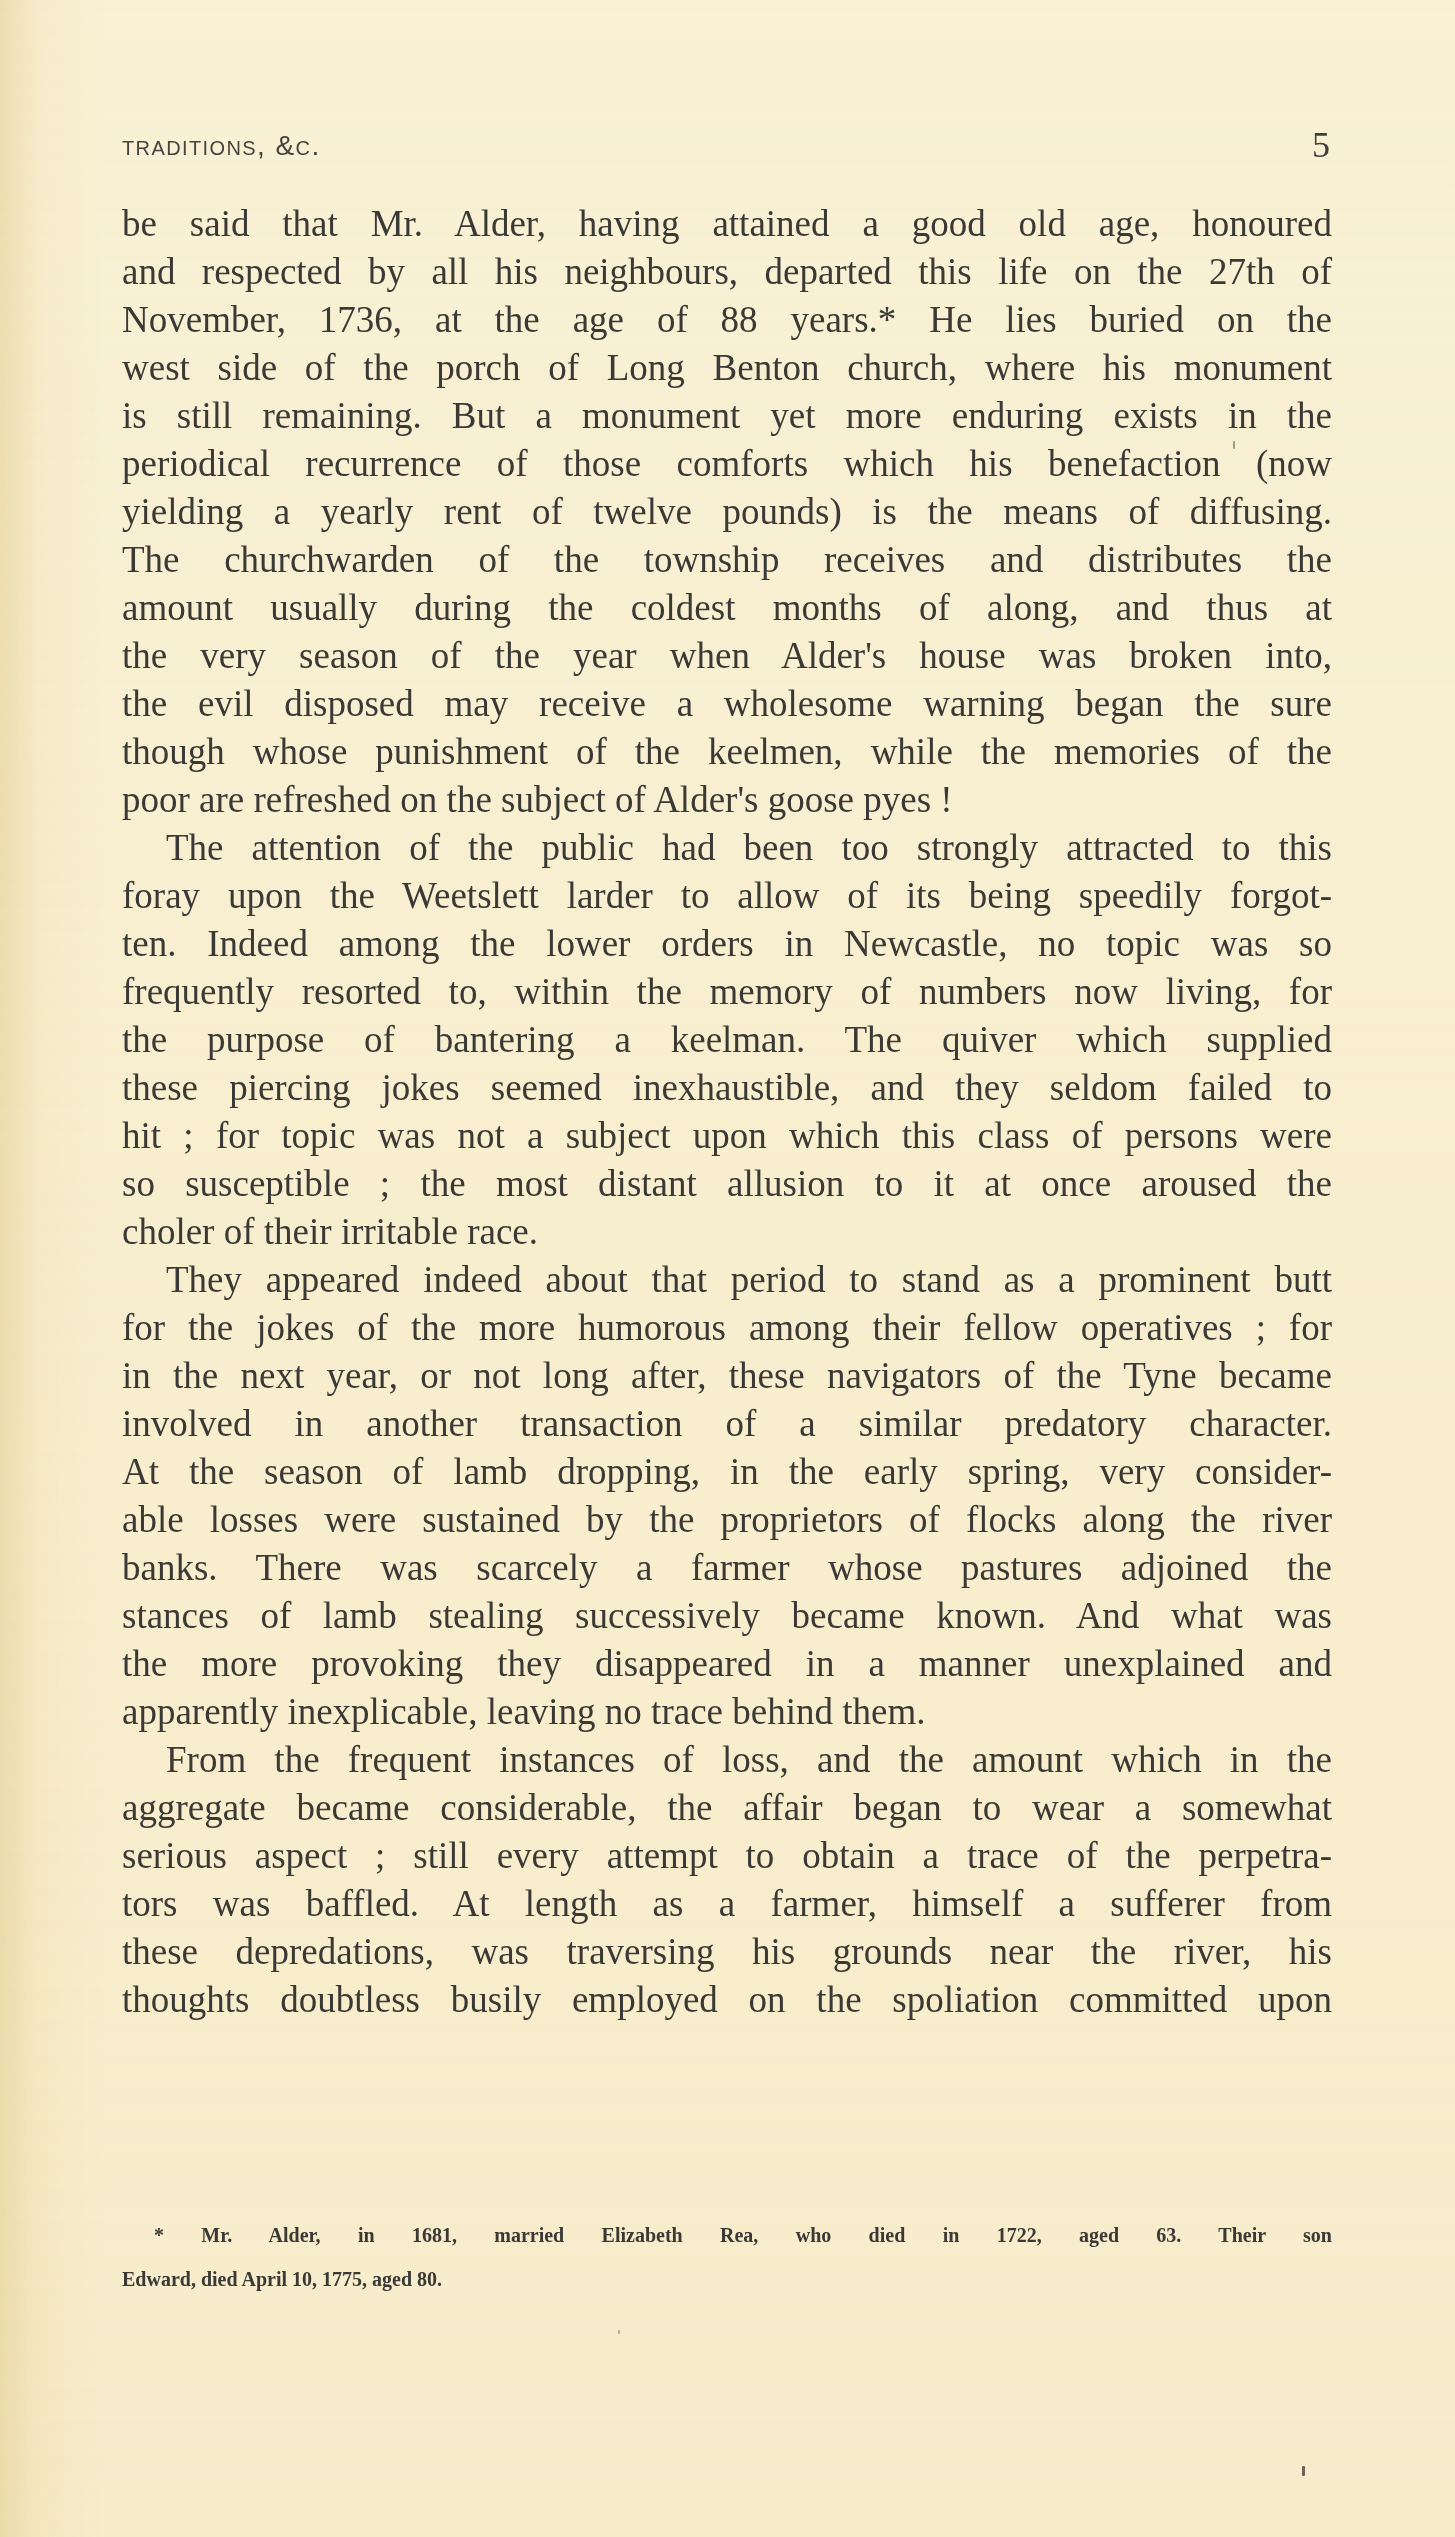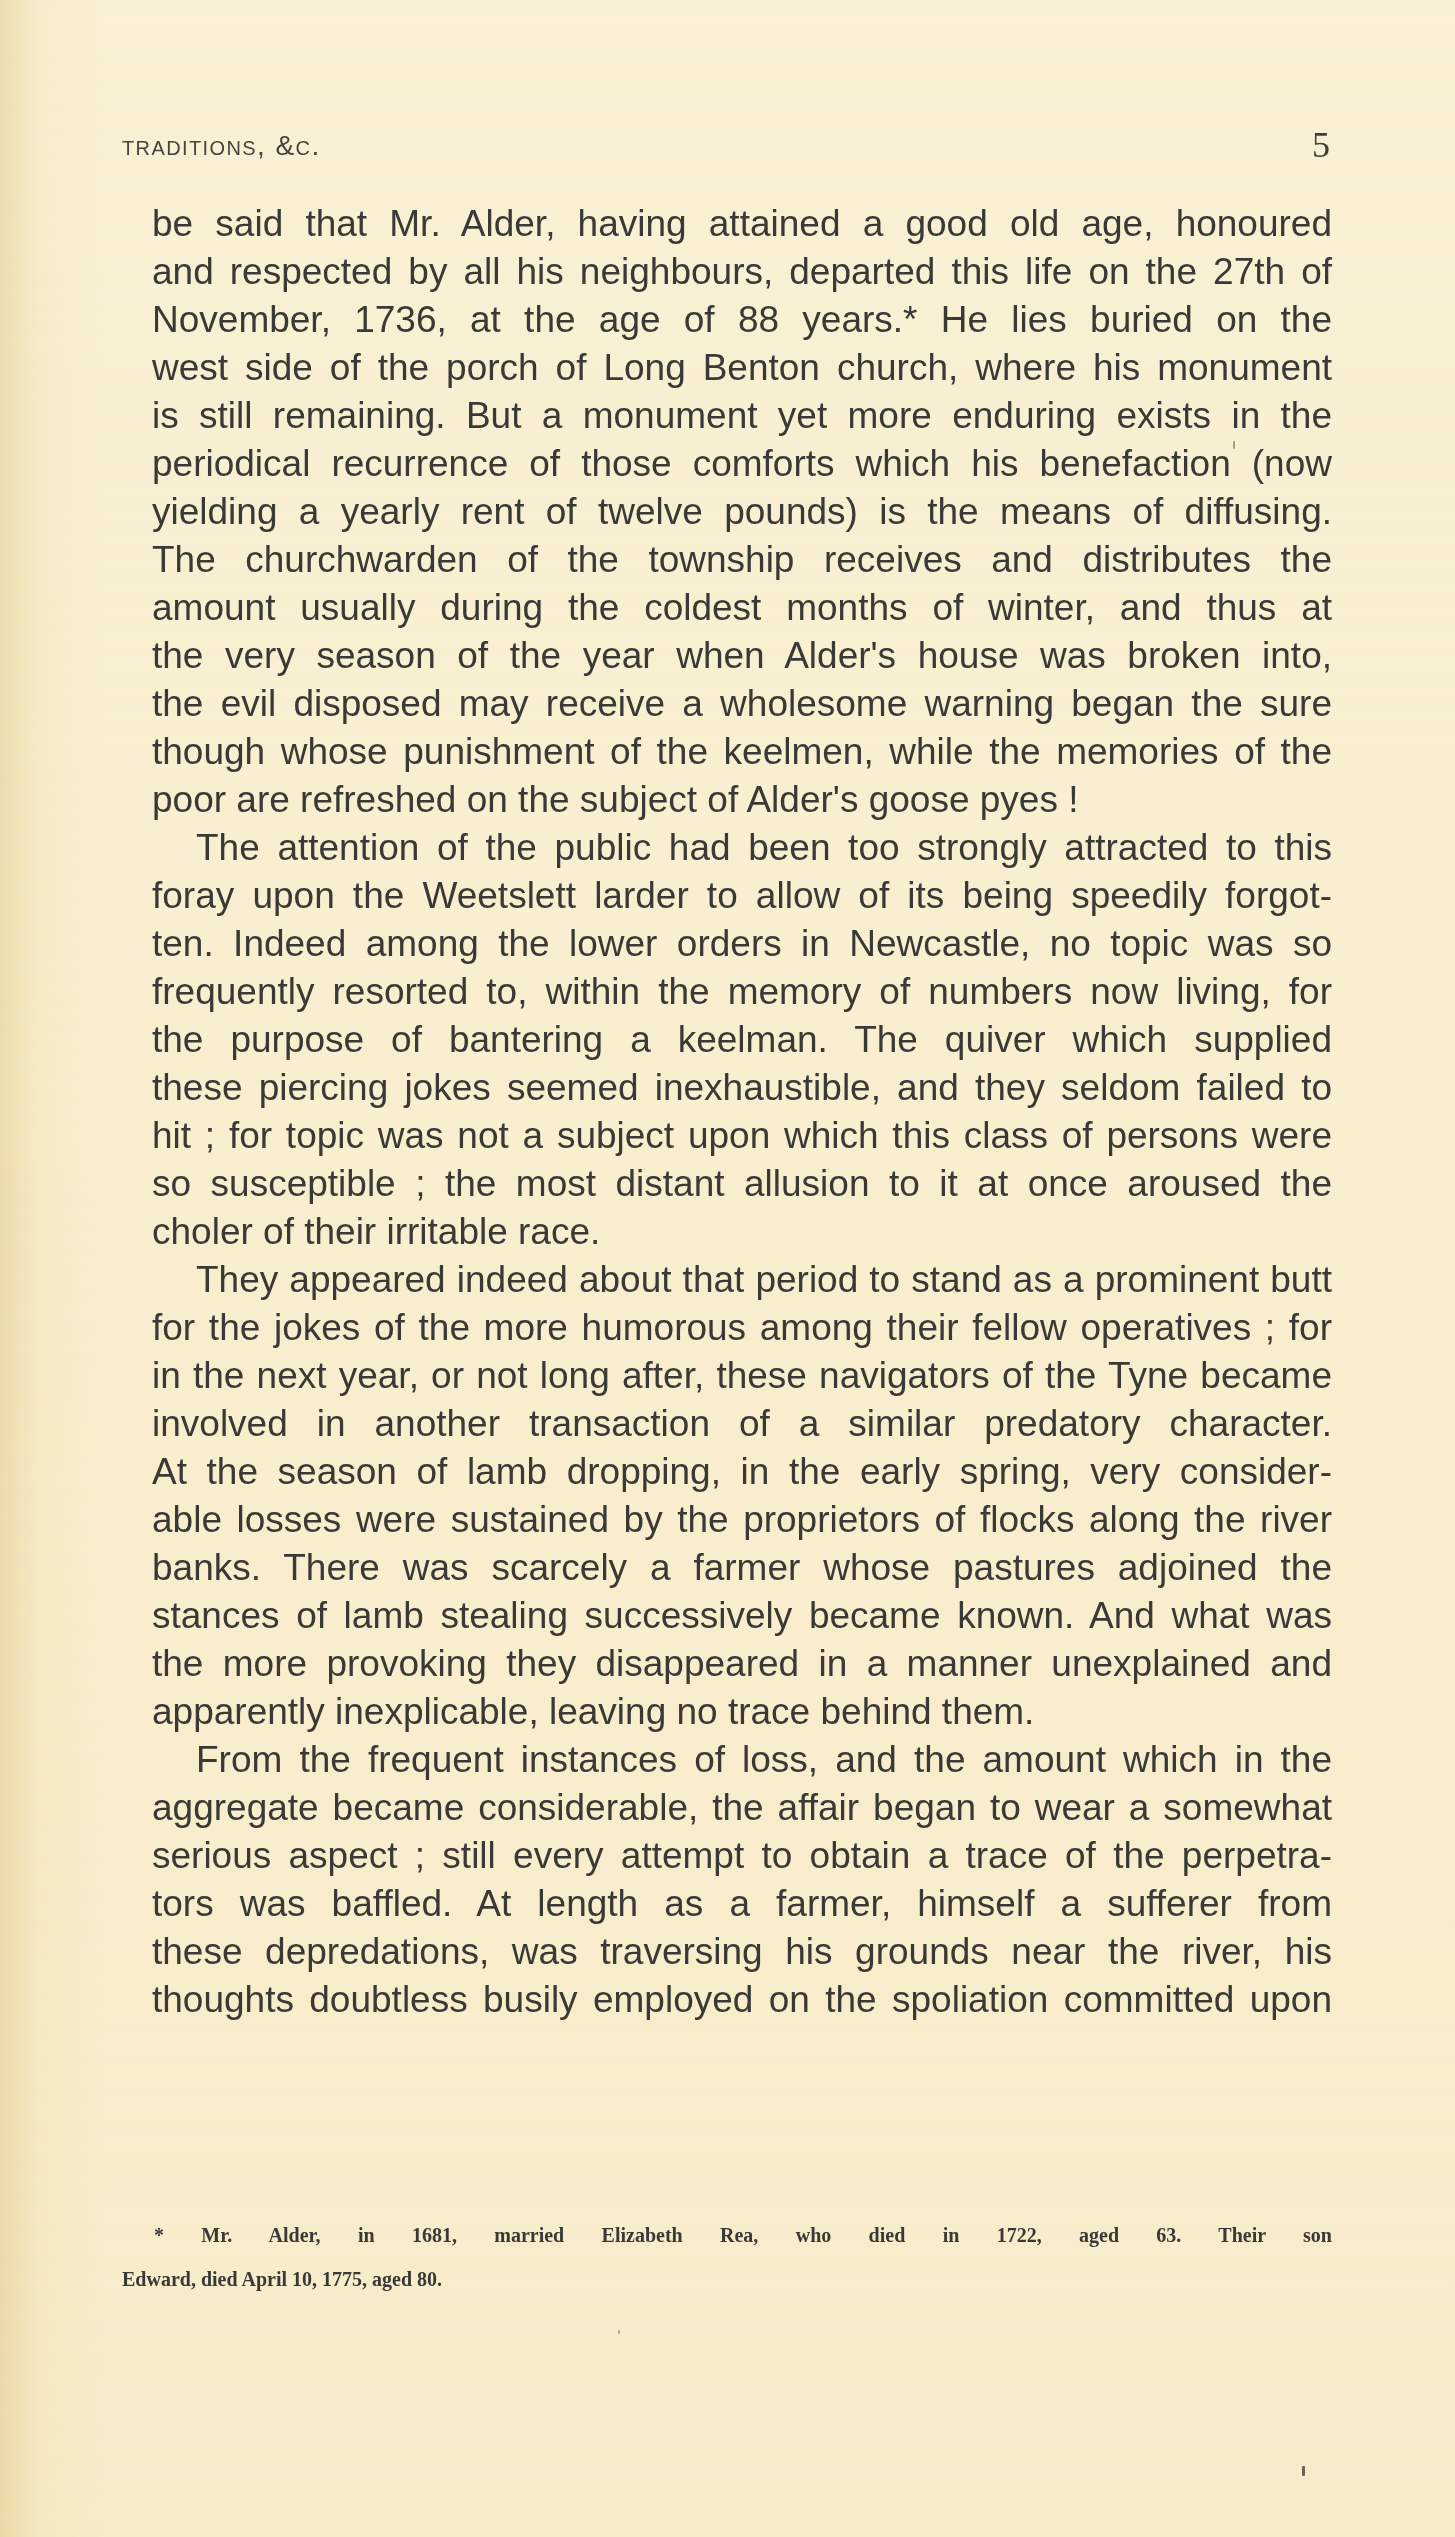--- a/index.html
+++ b/index.html
@@ -52,27 +52,26 @@
     .body-text {
       position: absolute;
       top: 200px;
       left: 122px;
       width: 1210px;
     }
     .line {
       display: block;
       height: 48px;
       line-height: 48px;
-      font-family: Liberation Sans, sans-serif;
+      font-family: Liberation Serif, serif;
       font-size: 37px;
       text-align: justify;
       text-align-last: justify;
       white-space: nowrap;
       color: #3a3935;
-      margin-left: 30px;
     }
     .line.last {
       text-align-last: left;
     }
     .line.indent {
       padding-left: 44px;
     }
     .footnote {
       position: absolute;
       top: 2213px;
@@ -110,21 +109,21 @@
 
   <div class="body-text" id="body-text">
       <span class="line">be said that Mr. Alder, having attained a good old age, honoured</span>
       <span class="line">and respected by all his neighbours, departed this life on the 27th of</span>
       <span class="line">November, 1736, at the age of 88 years.* He lies buried on the</span>
       <span class="line">west side of the porch of Long Benton church, where his monument</span>
       <span class="line">is still remaining. But a monument yet more enduring exists in the</span>
       <span class="line">periodical recurrence of those comforts which his benefaction (now</span>
       <span class="line">yielding a yearly rent of twelve pounds) is the means of diffusing.</span>
       <span class="line">The churchwarden of the township receives and distributes the</span>
-      <span class="line">amount usually during the coldest months of winter, and thus at</span>
+      <span class="line">amount usually during the coldest months of along, and thus at</span>
       <span class="line">the very season of the year when Alder's house was broken into,</span>
       <span class="line">the evil disposed may receive a wholesome warning began the sure</span>
       <span class="line">though whose punishment of the keelmen, while the memories of the</span>
       <span class="line last">poor are refreshed on the subject of Alder's goose pyes !</span>
       <span class="line indent">The attention of the public had been too strongly attracted to this</span>
       <span class="line">foray upon the Weetslett larder to allow of its being speedily forgot-</span>
       <span class="line">ten. Indeed among the lower orders in Newcastle, no topic was so</span>
       <span class="line">frequently resorted to, within the memory of numbers now living, for</span>
       <span class="line">the purpose of bantering a keelman. The quiver which supplied</span>
       <span class="line">these piercing jokes seemed inexhaustible, and they seldom failed to</span>

